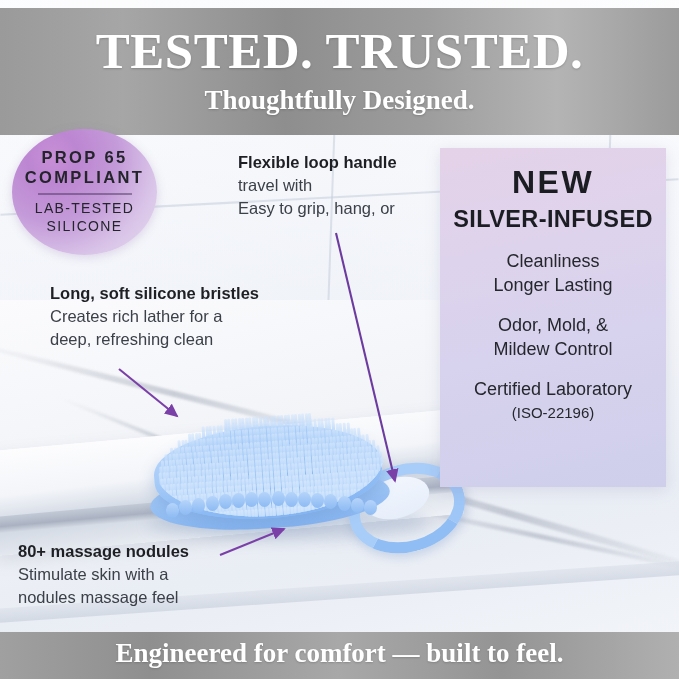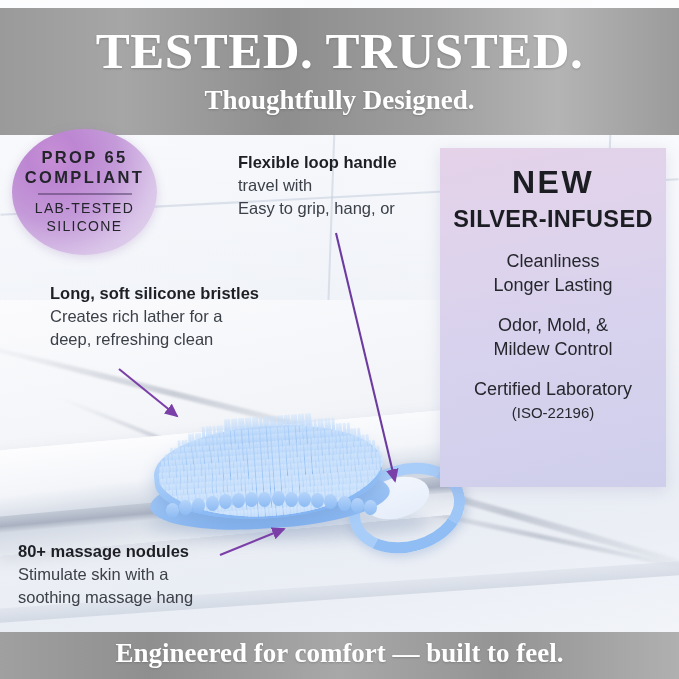--- a/index.html
+++ b/index.html
@@ -1030,21 +1030,21 @@
 
   <div class="callout co-bristles">
     <div class="co-title">Long, soft silicone bristles</div>
     <div class="co-body">Creates rich lather for a</div>
     <div class="co-body">deep, refreshing clean</div>
   </div>
 
   <div class="callout co-nodules">
     <div class="co-title">80+ massage nodules</div>
     <div class="co-body">Stimulate skin with a</div>
-    <div class="co-body">soothing massage hang</div>
+    <div class="co-body">nodules massage feel</div>
   </div>
 
   <div class="panel">
     <div class="pn-new">NEW</div>
     <div class="pn-silver">SILVER-INFUSED</div>
 
     <div class="pn-item">
       <div>Cleanliness</div>
       <div>Longer Lasting</div>
     </div>

